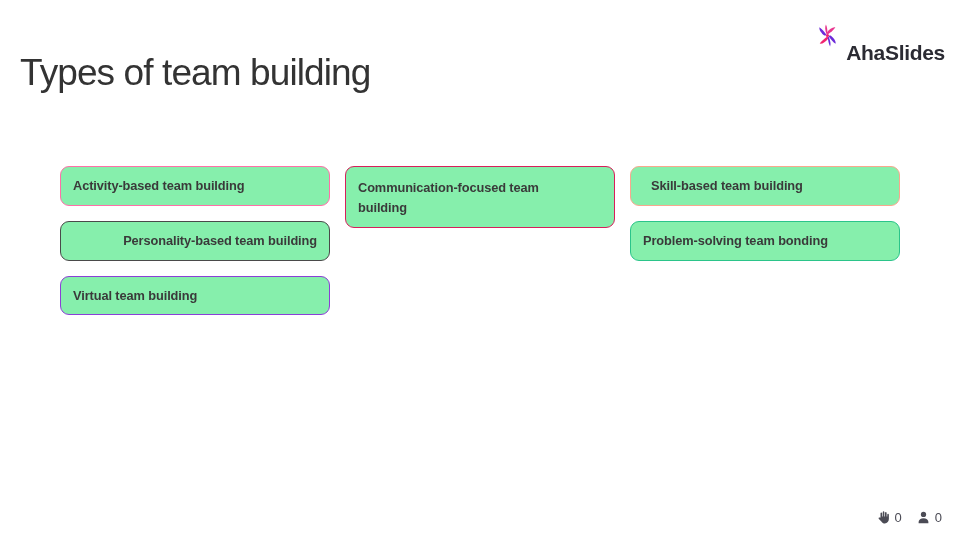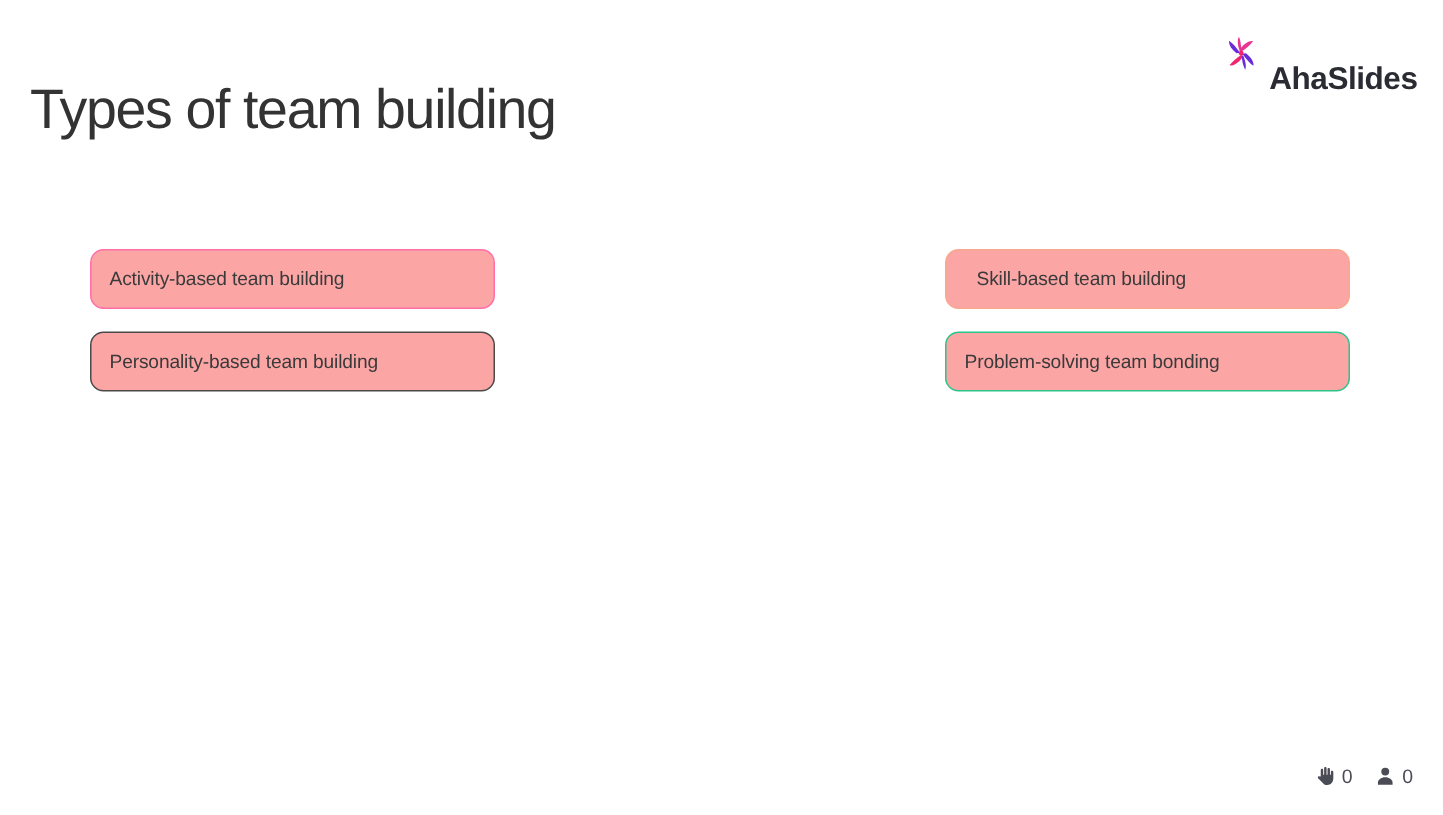--- a/index.html
+++ b/index.html
@@ -66,24 +66,25 @@
     display: flex;
     flex-direction: column;
     gap: 15px;
   }
   .card {
     box-sizing: border-box;
     width: 270px;
     min-height: 38px;
     border: 1.6px solid #cccccc;
     border-radius: 9px;
-    background: #fca5a5;
+    background: #86efac;
     display: flex;
     align-items: center;
     padding: 9px 12px;
+    font-weight: bold;
   }
   .card-label {
     font-size: 12.8px;
     color: #3a3a3a;
     line-height: 1.55;
     letter-spacing: -0.1px;
   }
   .card.tall {
     min-height: 56px;
     align-items: flex-start;
@@ -138,26 +139,32 @@
 </div>
 
 <div class="slide-title" style="color: rgb(51, 51, 51);">Types of team building</div>
 
 <div class="board">
 
   <div class="column">
     <div class="card" style="border-color: rgb(255, 111, 168);">
       <span class="card-label">Activity-based team building</span>
     </div>
-    <div class="card" style="border-color: rgb(74, 74, 74);">
+    <div class="card" style="border-color: rgb(74, 74, 74); justify-content: flex-end;">
       <span class="card-label">Personality-based team building</span>
+    </div>
+    <div class="card" style="border-color: rgb(139, 63, 214);">
+      <span class="card-label">Virtual team building</span>
     </div>
   </div>
 
   <div class="column">
+    <div class="card tall" style="border-color: rgb(216, 30, 91);">
+      <span class="card-label">Communication-focused team building</span>
+    </div>
   </div>
 
   <div class="column">
     <div class="card" style="border-color: rgb(249, 167, 142); padding-left: 20px;">
       <span class="card-label">Skill-based team building</span>
     </div>
     <div class="card" style="border-color: rgb(43, 196, 138);">
       <span class="card-label">Problem-solving team bonding</span>
     </div>
   </div>

